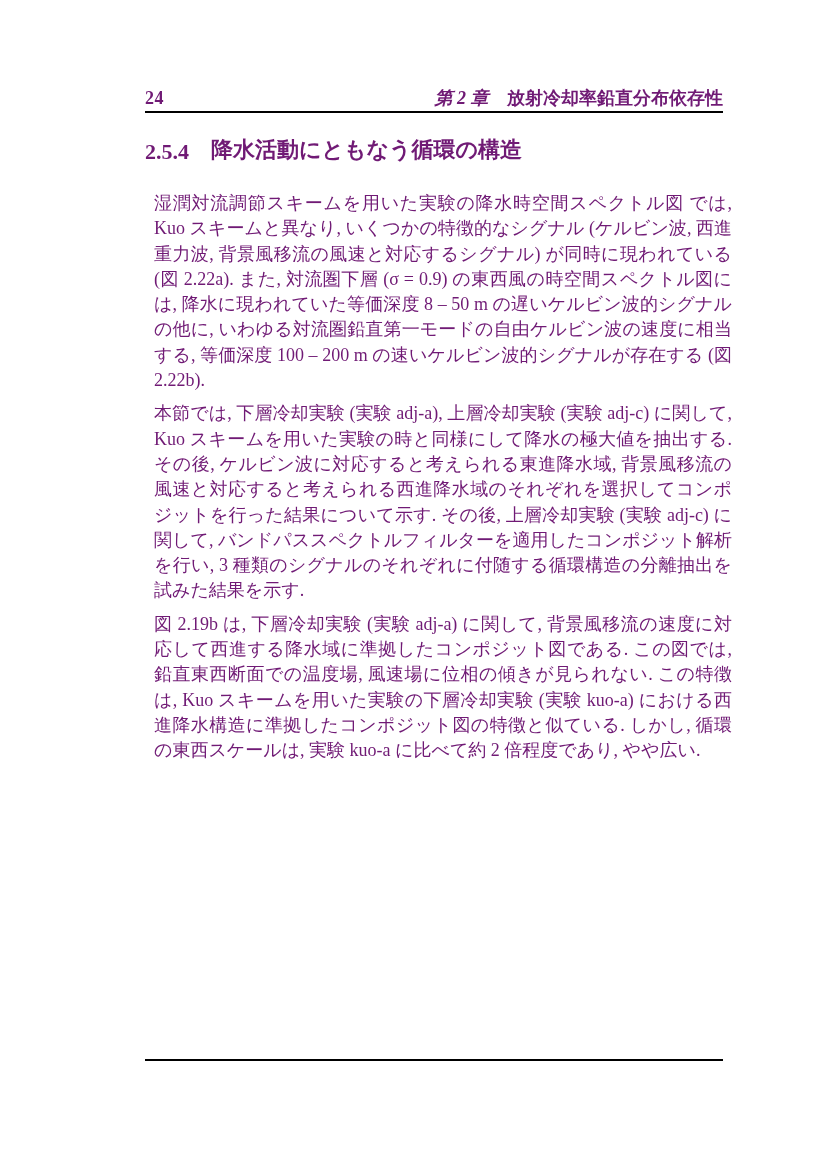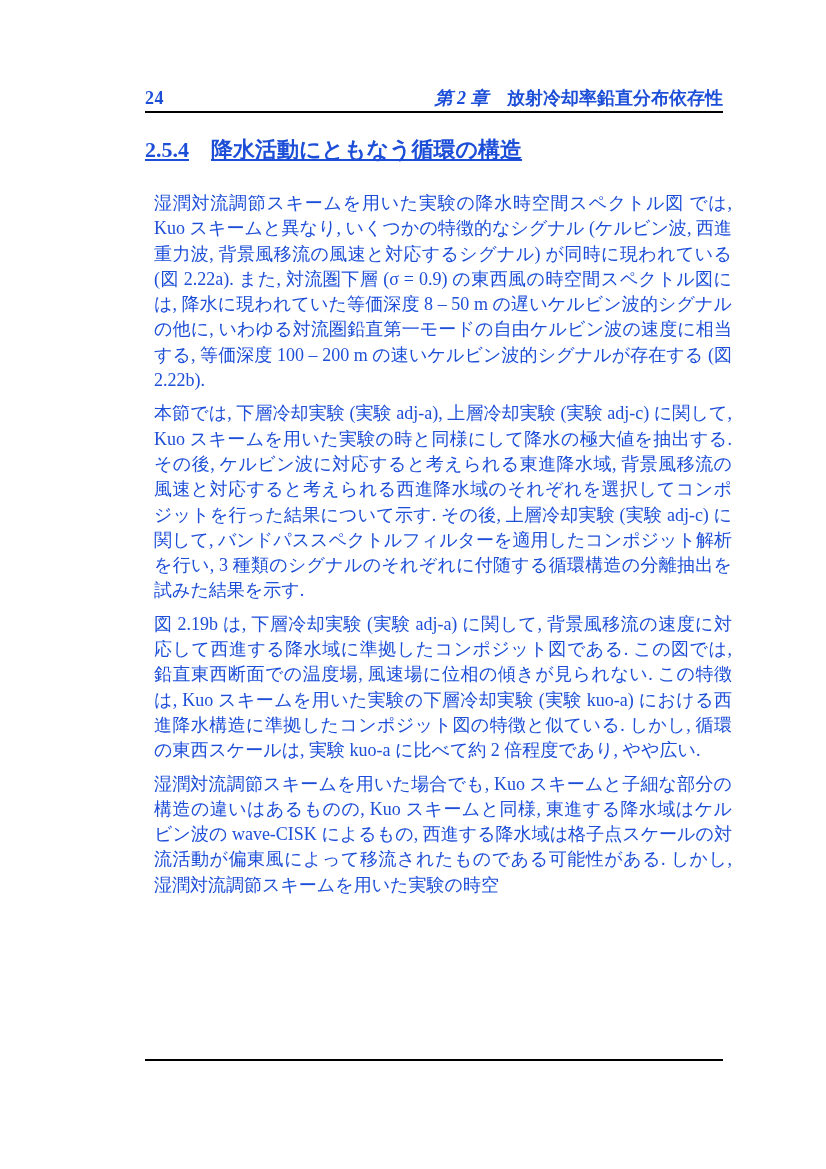--- a/index.html
+++ b/index.html
@@ -5,21 +5,21 @@
   html, body {
     margin: 0;
     padding: 0;
     background: #ffffff;
   }
   .page {
     position: relative;
     width: 826px;
     height: 1169px;
     background: #ffffff;
-    color: #1d4ed8;
+    color: #701a75;
     font-family: "Liberation Serif", "DejaVu Serif", serif;
     overflow: hidden;
   }
   
   .header-row {
     position: absolute;
     left: 145px;
     top: 86px;
     width: 578px;
     display: flex;
@@ -49,22 +49,21 @@
   }
   
   .section-heading {
     position: absolute;
     left: 145px;
     top: 135px;
     margin: 0;
     font-size: 22px;
     font-weight: bold;
     display: flex;
-    align-items: center;
-    text-decoration: underline;
+    align-items: flex-end;
   }
   .section-heading .section-number {
     margin-right: 22px;
     font-family: "Liberation Serif", "DejaVu Serif", serif;
   }
   
   .body-text {
     position: absolute;
     left: 154px;
     top: 191px;
@@ -105,18 +104,17 @@
 
   <h2 class="section-heading">
     <span class="section-number">2.5.4</span>
     <span class="section-title">降水活動にともなう循環の構造</span>
   </h2>
 
   <main class="body-text">
     <p>湿潤対流調節スキームを用いた実験の降水時空間スペクトル図 では, Kuo スキームと異なり, いくつかの特徴的なシグナル (ケルビン波, 西進重力波, 背景風移流の風速と対応するシグナル) が同時に現われている (図 2.22a). また, 対流圏下層 (σ = 0.9) の東西風の時空間スペクトル図には, 降水に現われていた等価深度 8 – 50 m の遅いケルビン波的シグナルの他に, いわゆる対流圏鉛直第一モードの自由ケルビン波の速度に相当する, 等価深度 100 – 200 m の速いケルビン波的シグナルが存在する (図 2.22b).</p>
     <p>本節では, 下層冷却実験 (実験 adj-a), 上層冷却実験 (実験 adj-c) に関して, Kuo スキームを用いた実験の時と同様にして降水の極大値を抽出する. その後, ケルビン波に対応すると考えられる東進降水域, 背景風移流の風速と対応すると考えられる西進降水域のそれぞれを選択してコンポジットを行った結果について示す. その後, 上層冷却実験 (実験 adj-c) に関して, バンドパススペクトルフィルターを適用したコンポジット解析を行い, 3 種類のシグナルのそれぞれに付随する循環構造の分離抽出を試みた結果を示す.</p>
     <p>図 2.19b は, 下層冷却実験 (実験 adj-a) に関して, 背景風移流の速度に対応して西進する降水域に準拠したコンポジット図である. この図では, 鉛直東西断面での温度場, 風速場に位相の傾きが見られない. この特徴は, Kuo スキームを用いた実験の下層冷却実験 (実験 kuo-a) における西進降水構造に準拠したコンポジット図の特徴と似ている. しかし, 循環の東西スケールは, 実験 kuo-a に比べて約 2 倍程度であり, やや広い.</p>
-    <p>湿潤対流調節スキームを用いた場合でも, Kuo スキームと子細な部分の構造の違いはあるものの, Kuo スキームと同様, 東進する降水域はケルビン波の wave-CISK によるもの, 西進する降水域は格子点スケールの対流活動が偏東風によって移流されたものである可能性がある. しかし, 湿潤対流調節スキームを用いた実験の時空</p>
   </main>
 
   <div class="footer-rule"></div>
 
 </div>
 
 </body></html>

